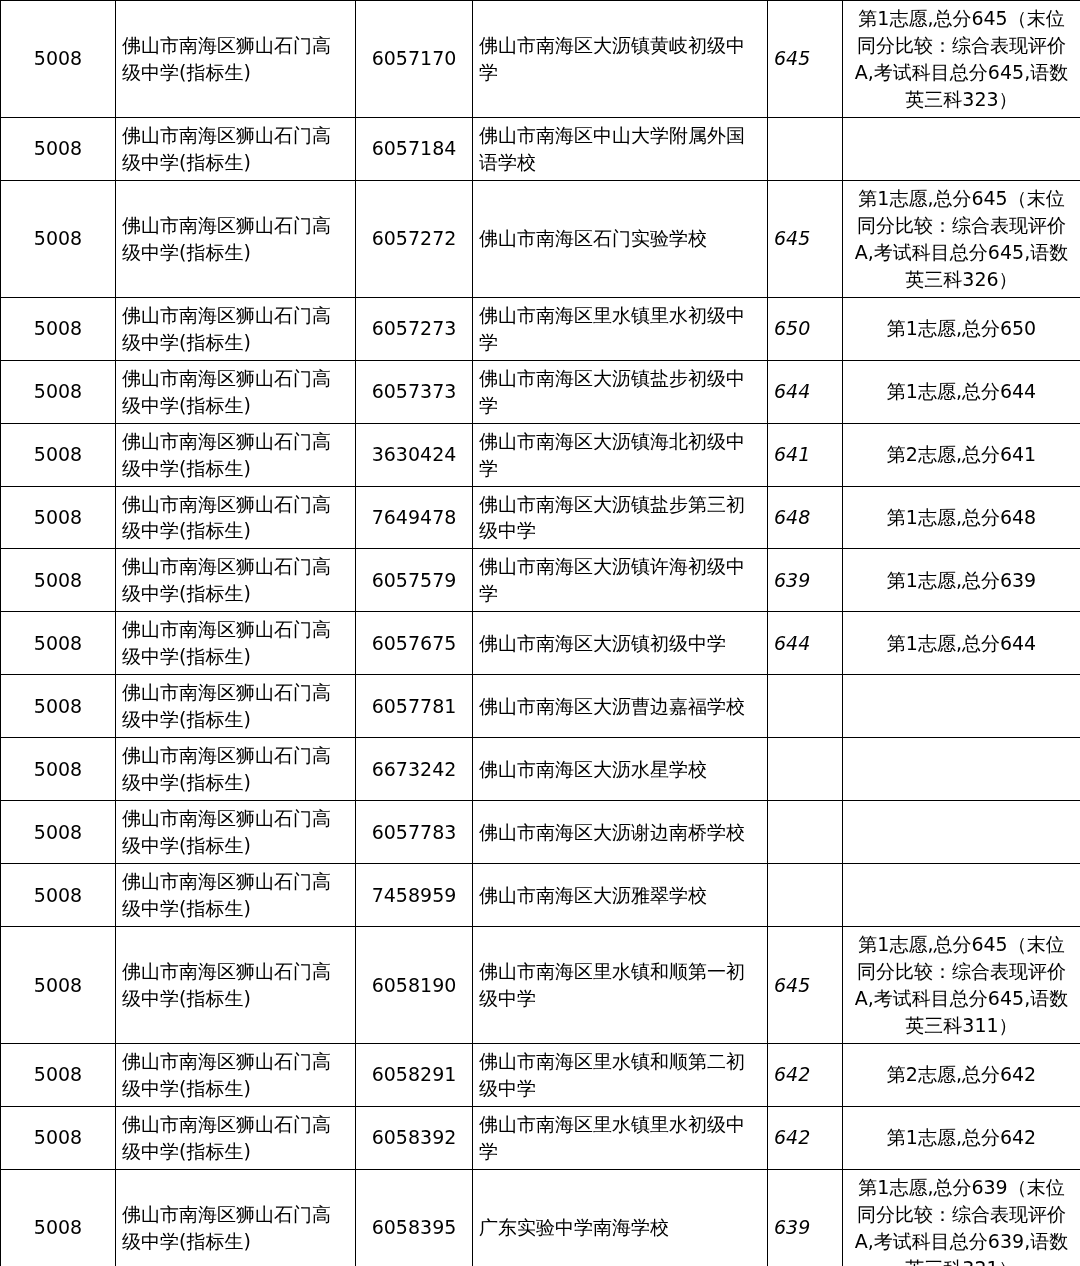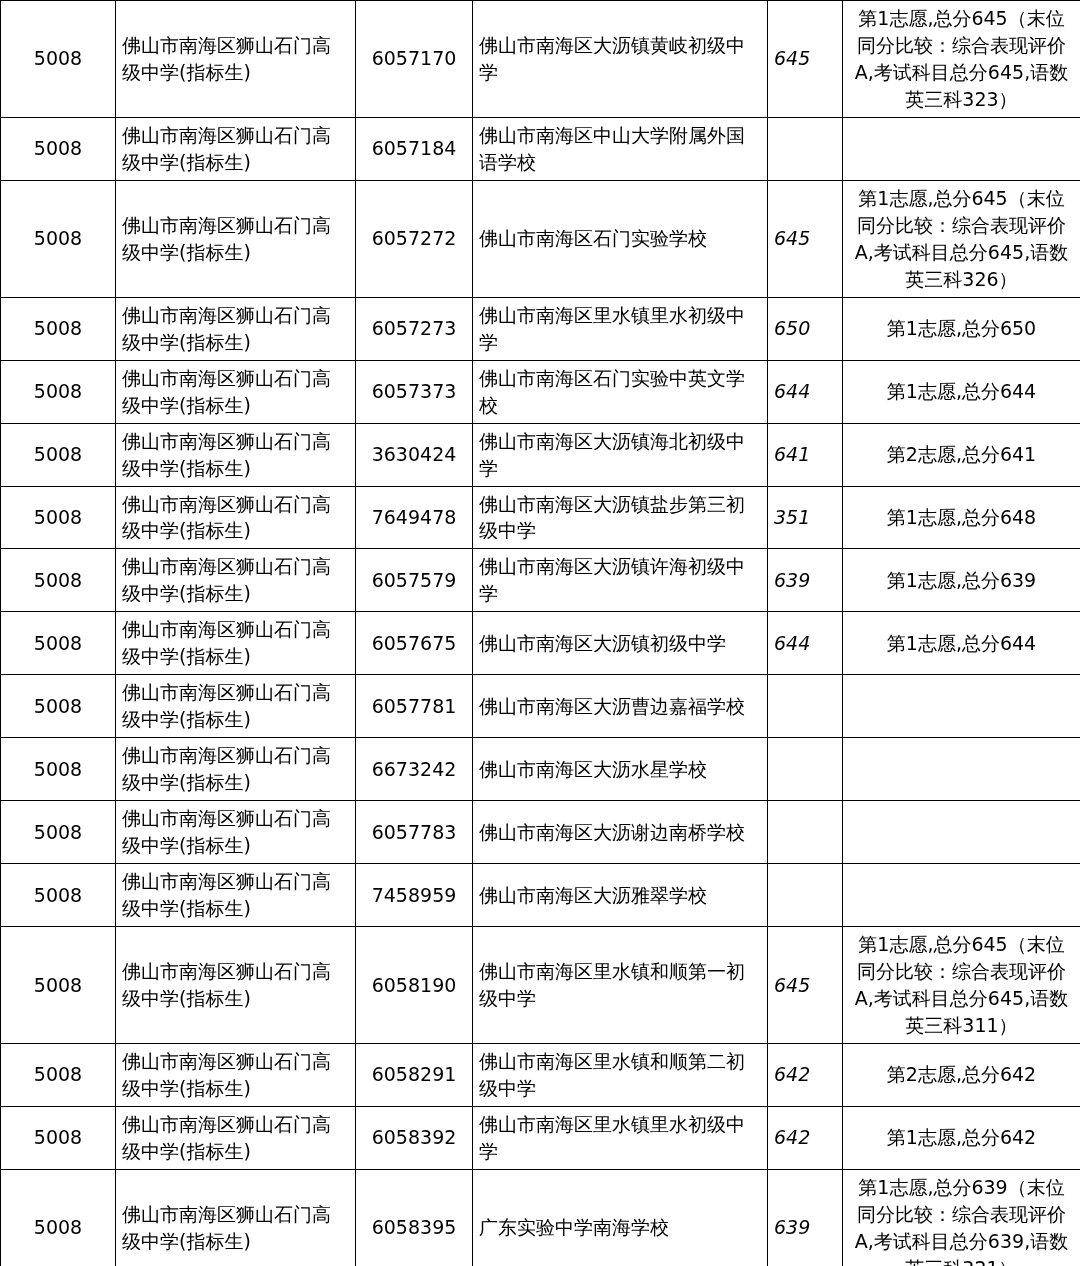--- a/index.html
+++ b/index.html
@@ -118,38 +118,38 @@
         <td class="school">佛山市南海区狮山石门高级中学(指标生)</td>
         <td class="number">6057273</td>
         <td class="origin">佛山市南海区里水镇里水初级中学</td>
         <td class="score">650</td>
         <td class="remark">第1志愿,总分650</td>
       </tr>
       <tr>
         <td class="code">5008</td>
         <td class="school">佛山市南海区狮山石门高级中学(指标生)</td>
         <td class="number">6057373</td>
-        <td class="origin">佛山市南海区石门实验中英文学校</td>
+        <td class="origin">佛山市南海区大沥镇盐步初级中学</td>
         <td class="score">644</td>
         <td class="remark">第1志愿,总分644</td>
       </tr>
       <tr>
         <td class="code">5008</td>
         <td class="school">佛山市南海区狮山石门高级中学(指标生)</td>
         <td class="number">3630424</td>
         <td class="origin">佛山市南海区大沥镇海北初级中学</td>
         <td class="score">641</td>
         <td class="remark">第2志愿,总分641</td>
       </tr>
       <tr>
         <td class="code">5008</td>
         <td class="school">佛山市南海区狮山石门高级中学(指标生)</td>
         <td class="number">7649478</td>
         <td class="origin">佛山市南海区大沥镇盐步第三初级中学</td>
-        <td class="score">351</td>
+        <td class="score">648</td>
         <td class="remark">第1志愿,总分648</td>
       </tr>
       <tr>
         <td class="code">5008</td>
         <td class="school">佛山市南海区狮山石门高级中学(指标生)</td>
         <td class="number">6057579</td>
         <td class="origin">佛山市南海区大沥镇许海初级中学</td>
         <td class="score">639</td>
         <td class="remark">第1志愿,总分639</td>
       </tr>

